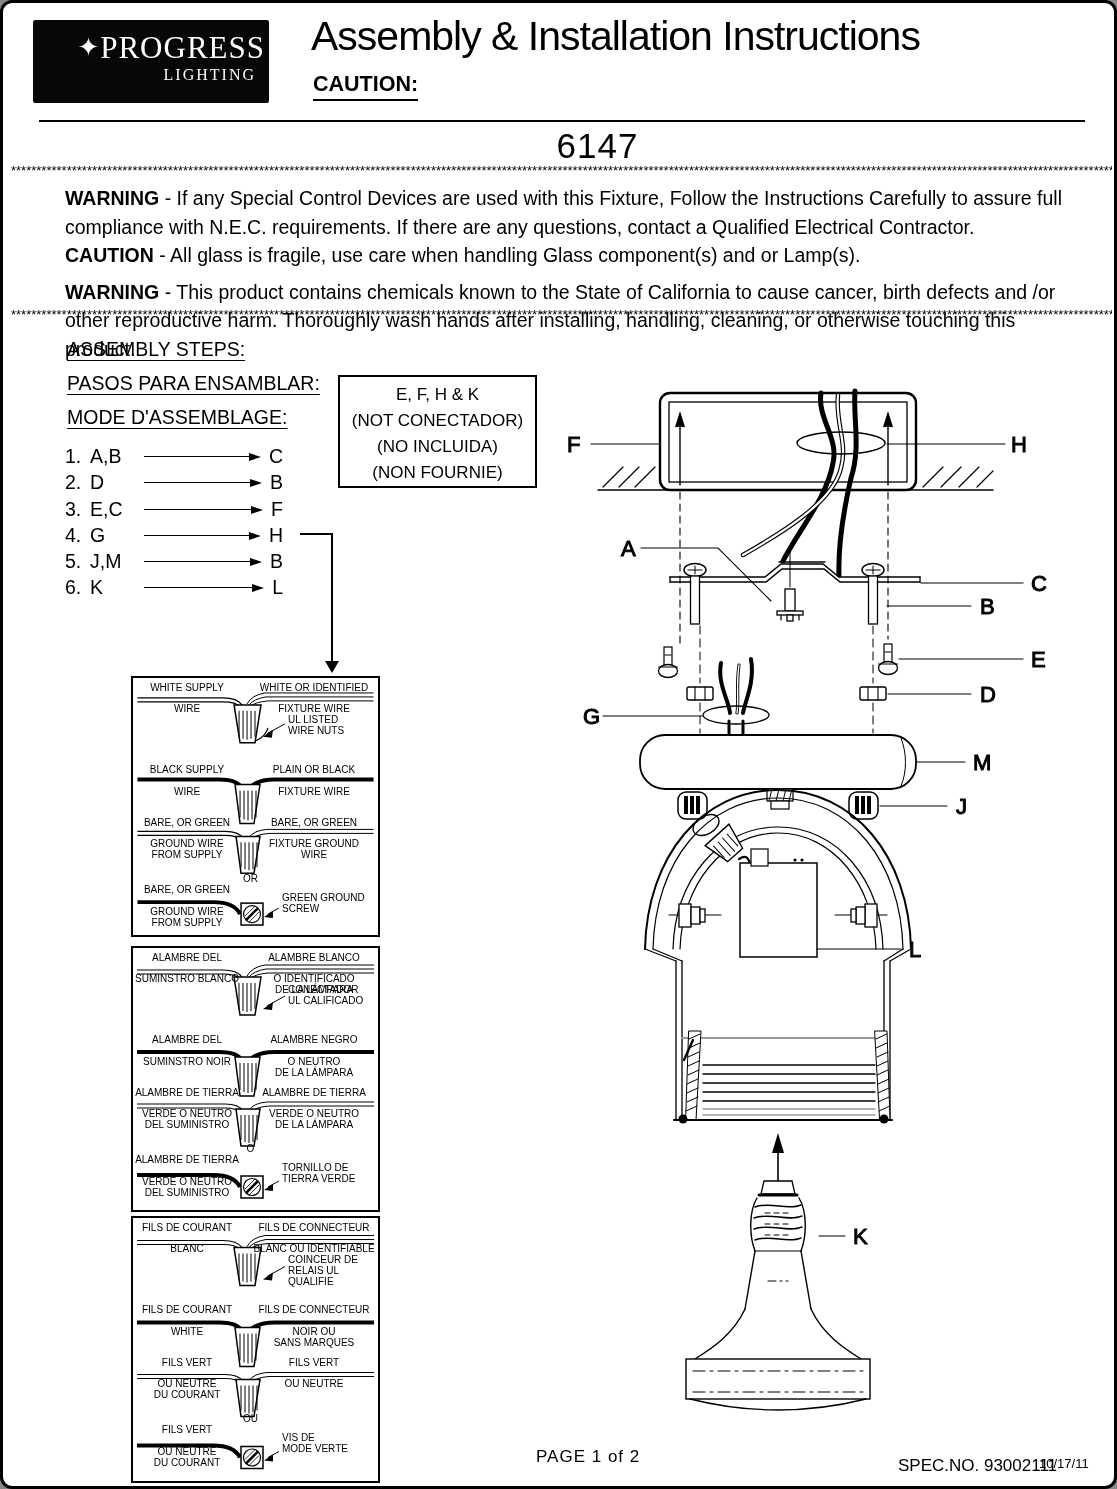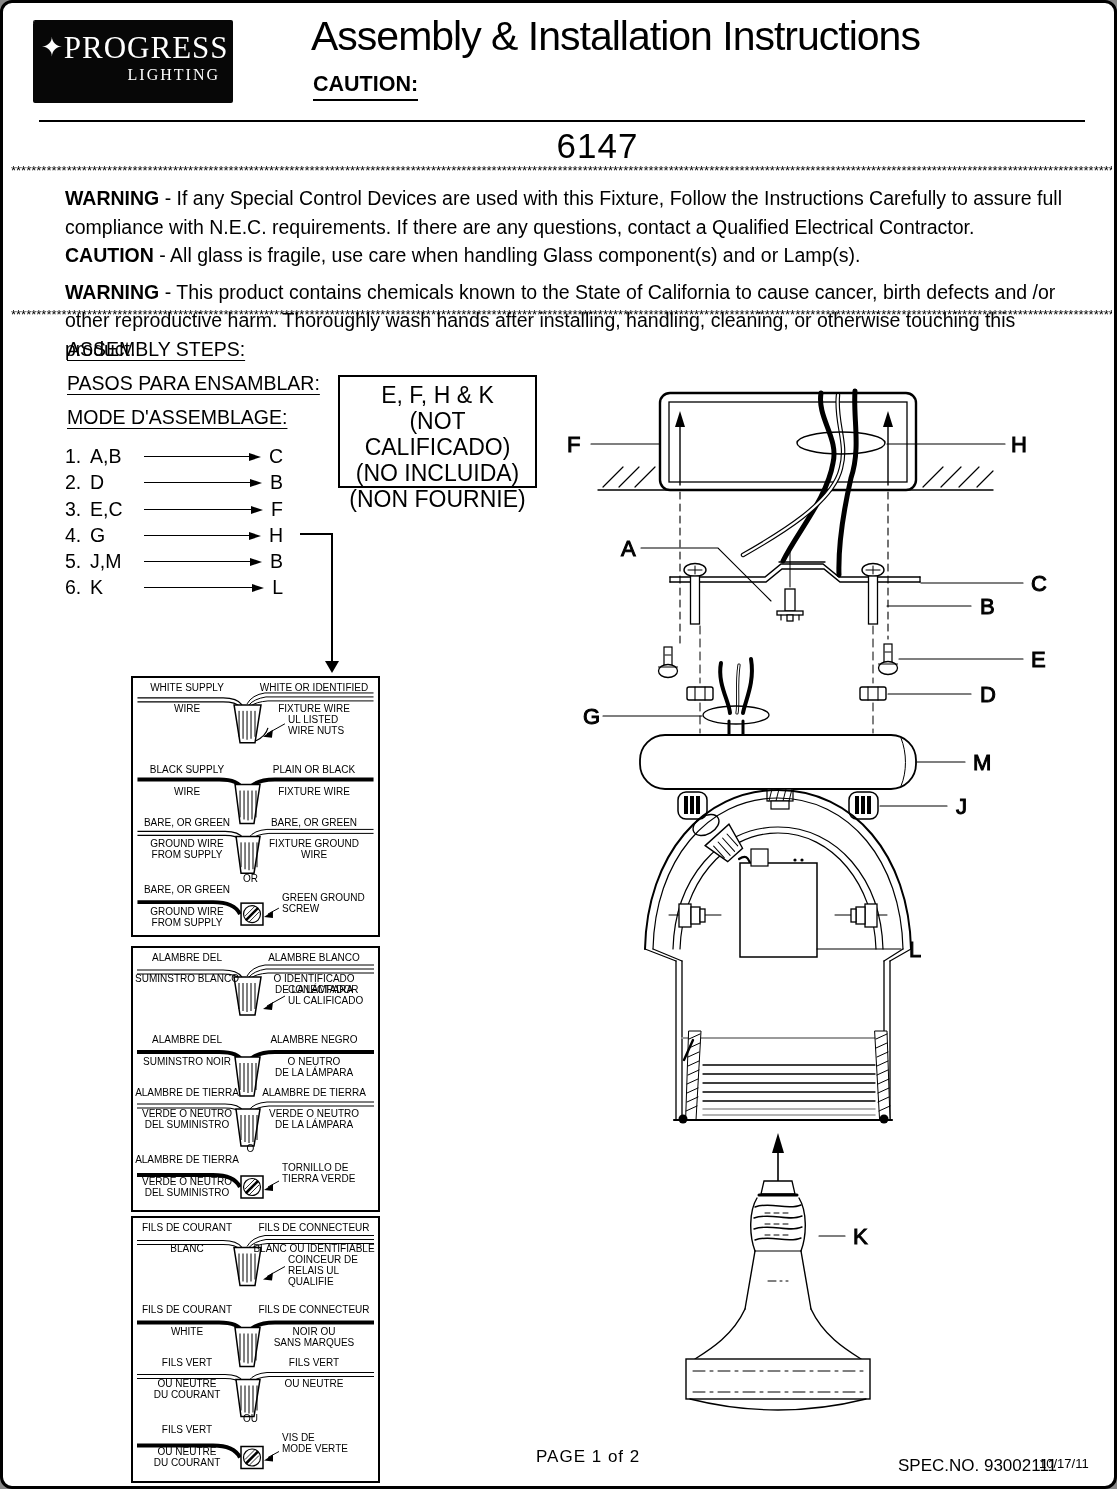--- a/index.html
+++ b/index.html
@@ -4,24 +4,24 @@
 <style>
   html,body { margin:0; padding:0; background:#888; }
   #page {
     position:relative; width:1117px; height:1489px; margin:0 auto;
     background:#fff; font-family:"Liberation Sans", sans-serif; color:#000;
     border:3px solid #000; border-radius:12px; box-sizing:border-box; overflow:hidden;
   }
   .abs { position:absolute; }
 
   
-  .logo { left:30px; top:17px; width:200px; height:83px; background:#070707;
+  .logo { left:30px; top:17px; width:236px; height:83px; background:#070707;
           background-image:linear-gradient(115deg, rgba(90,90,90,.35) 0 2px, transparent 2px 26px),
                            linear-gradient(65deg, rgba(70,70,70,.3) 0 1px, transparent 1px 18px);
-          border-radius:2px; }
+          border-radius:2px;text-align:right; }
   .logo-l1 { position:absolute; left:8px; top:10px; width:224px; color:#fff;
              font-family:"Liberation Serif", serif; font-size:31px; letter-spacing:1px; white-space:nowrap; }
   .logo-star { font-size:26px; vertical-align:2px; margin-right:0px; }
   .logo-l2 { position:absolute; right:13px; top:46px; color:#fff;
              font-family:"Liberation Serif", serif; font-size:16px; letter-spacing:2px; }
   .title { left:308px; top:10px; width:780px; font-size:41px; letter-spacing:-1px; white-space:nowrap; }
   .caution-label { left:310px; top:69px; font-size:21.5px; font-weight:bold;
                    border-bottom:2px solid #000; padding-bottom:2px; }
   .caution-text { left:452px; top:67px; width:560px; font-size:21.5px; line-height:24px; }
   .hr1 { left:36px; top:117px; width:1046px; height:2px; background:#000; }
@@ -40,21 +40,21 @@
   .aheading { left:64px; font-size:19.5px; text-decoration:underline; text-underline-offset:4px; }
   .h-en { top:335px; } .h-es { top:369px; } .h-fr { top:403px; }
   .step { left:62px; width:218px; height:25px; display:flex; align-items:center; font-size:19.5px; }
   .s-num { width:25px; } .s-from { width:54px; }
   .s-line { flex:1; height:0; border-top:1.8px solid #000; }
   .s-head { width:0; height:0; border-left:12px solid #000; border-top:4.5px solid transparent;
             border-bottom:4.5px solid transparent; }
   .s-to { margin-left:8px; }
 
   .notbox { left:335px; top:372px; width:199px; height:113px; border:2px solid #000;
-            text-align:center; font-size:23px; line-height:26px; padding-top:5px; box-sizing:border-box; }
+            text-align:center; font-size:17px; line-height:26px; padding-top:5px; box-sizing:border-box; }
 
   .conn-h { left:297px; top:530px; width:33px; height:2px; background:#000; }
   .conn-v { left:328px; top:530px; width:2px; height:130px; background:#000; }
   .conn-t { left:322px; top:658px; width:0; height:0; border-left:7px solid transparent;
             border-right:7px solid transparent; border-top:12px solid #000; }
 
   
   .wbox { position:absolute; left:128px; width:245px; border:2px solid #000; background:#fff; }
   .wb-en { top:673px; height:257px; } .wb-es { top:943px; height:262px; } .wb-fr { top:1213px; height:263px; }
   .wb-art { position:absolute; left:0; top:0; width:100%; height:100%; }
@@ -141,21 +141,21 @@
   <div class="abs step" style="top:572px">
     <span class="s-num">6.</span>
       <span class="s-from">K</span>
       <span class="s-line"></span>
       <span class="s-head"></span>
       <span class="s-to">L</span>
   </div>
 
   <div class="abs notbox">
     <div>E, F, H &amp; K</div>
-    <div>(NOT CALIFICADO)</div>
+    <div>(NOT CONECTADOR)</div>
     <div>(NO INCLUIDA)</div>
     <div>(NON FOURNIE)</div>
   </div>
 
   <div class="abs conn-h"></div>
   <div class="abs conn-v"></div>
   <div class="abs conn-t"></div>
 
   <div class="wbox wb-en">
     <svg class="wb-art" viewBox="0 0 245 258">

